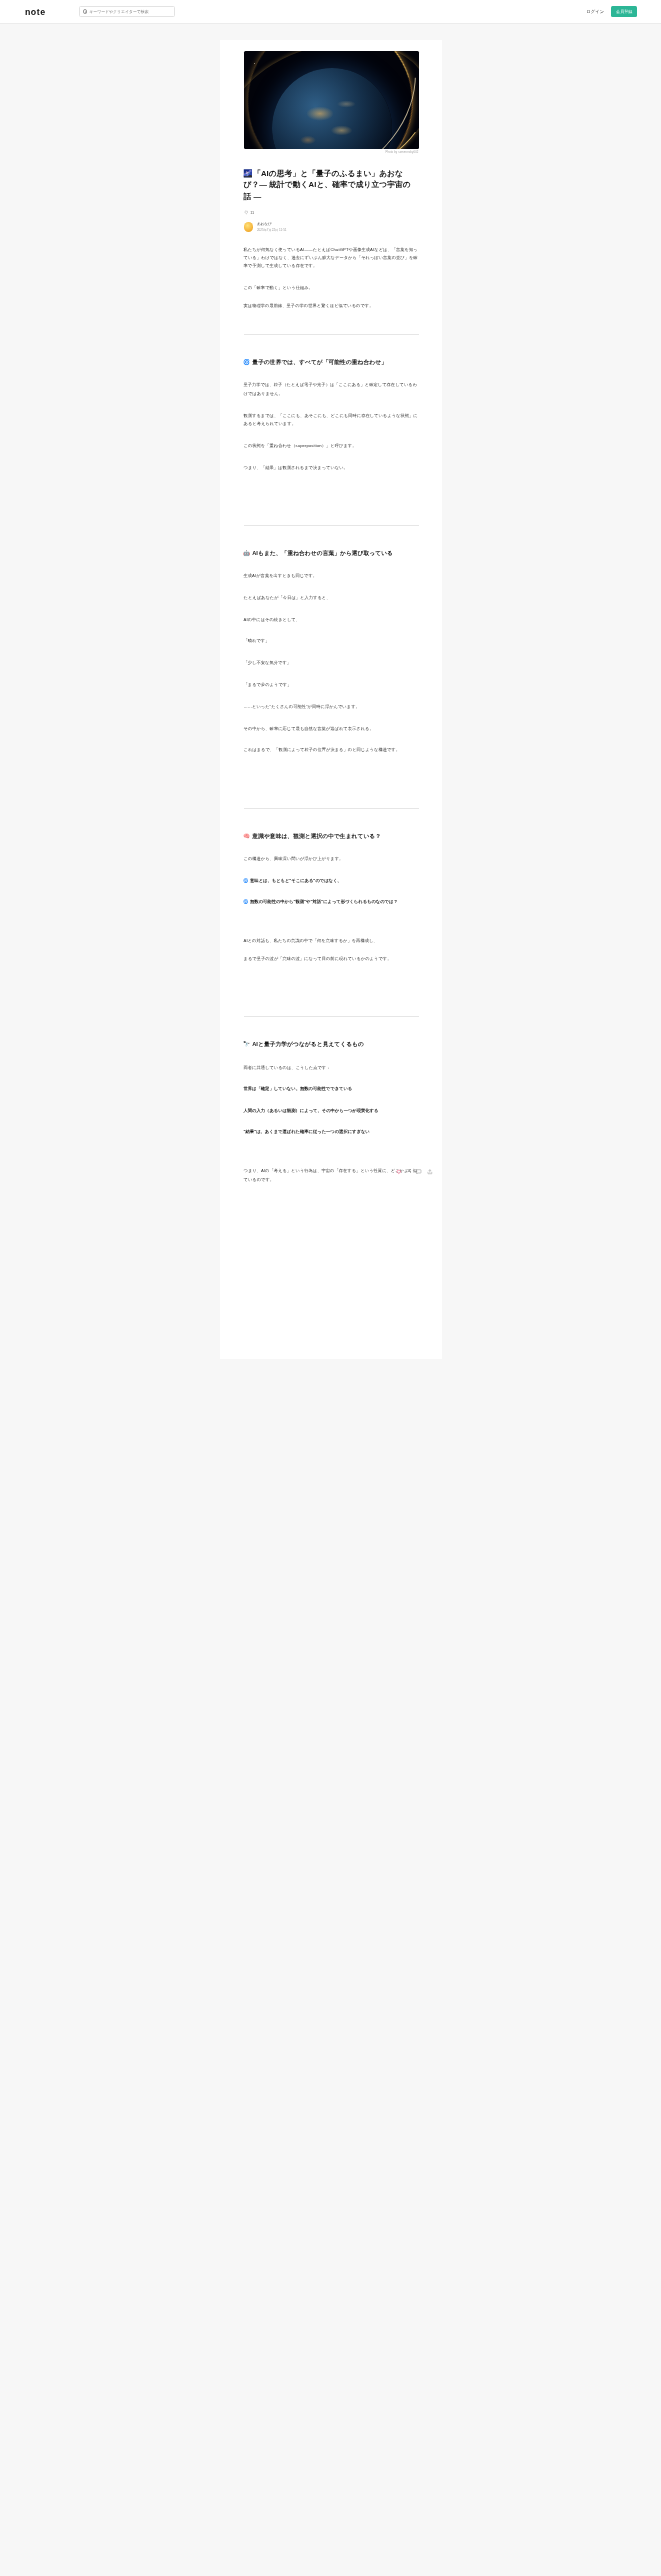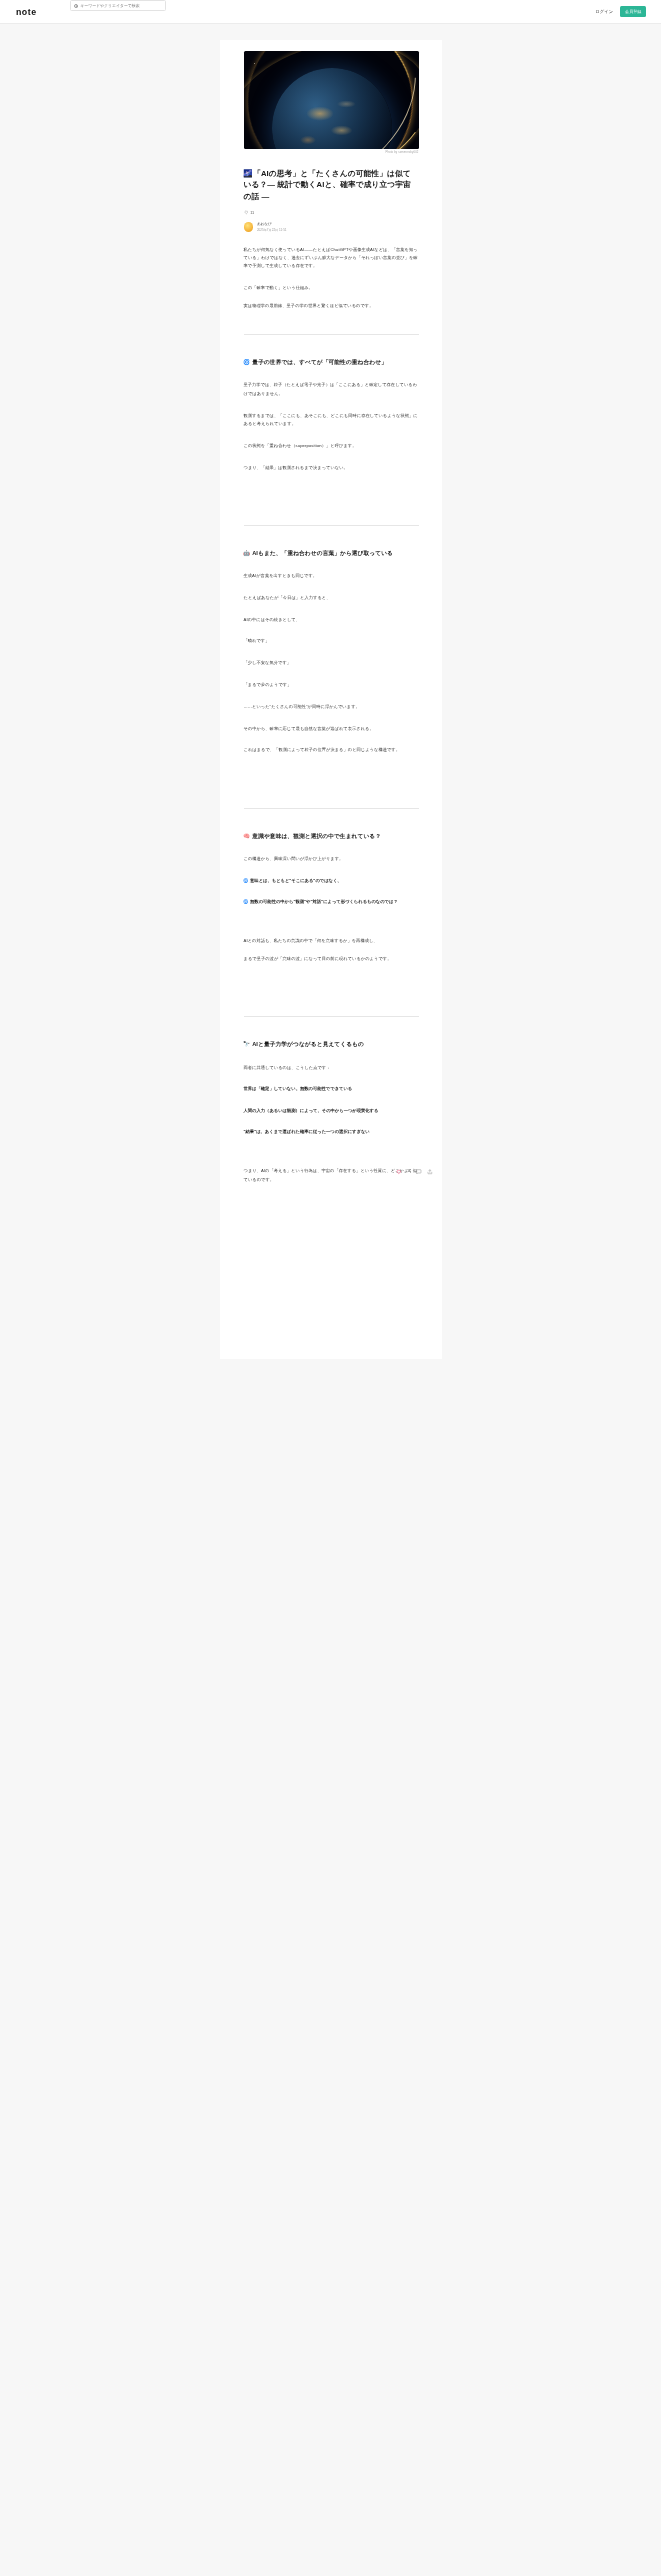--- a/index.html
+++ b/index.html
@@ -11,21 +11,22 @@
   }
   body { width: 662px; min-height: 3091px; position: relative; }
 
   
   .site-header {
     height: 24px;
     width: 662px;
     background: #ffffff;
     border-bottom: 0.5px solid #ececec;
     display: flex;
-    padding: 0 16px;
+    align-items: center;
+    padding: 0 25px;
     position: relative;
   }
   .logo {
     font-size: 8.8px;
     font-weight: bold;
     letter-spacing: 0.5px;
     color: #111;
     display: flex;
     align-items: center;
     gap: 1px;
@@ -306,21 +307,21 @@
         <div class="land"></div>
         <div class="arcA"></div>
         <div class="arcB"></div>
         <div class="arcC"></div>
       </div>
       <div class="photo-credit">Photo by sommersby002</div>
     </div>
 
     <div class="body-col">
 
-      <h1 class="title">🌌「AIの思考」と「たくさんの可能性」は似ている？— 統計で動くAIと、確率で成り立つ宇宙の話 —</h1>
+      <h1 class="title">🌌「AIの思考」と「量子のふるまい」あおなび？— 統計で動くAIと、確率で成り立つ宇宙の話 —</h1>
 
       <div class="meta-row">
         <span class="heart">
           <svg width="4.6" height="4.6" viewBox="0 0 24 24" fill="none" stroke="#8a8a8a" stroke-width="2">
             <path d="M12 20s-7-4.5-7-9.5A4 4 0 0 1 12 7a4 4 0 0 1 7 3.5C19 15.5 12 20 12 20z"></path>
           </svg>
         </span>
         <span class="like-count">11</span>
       </div>
 

